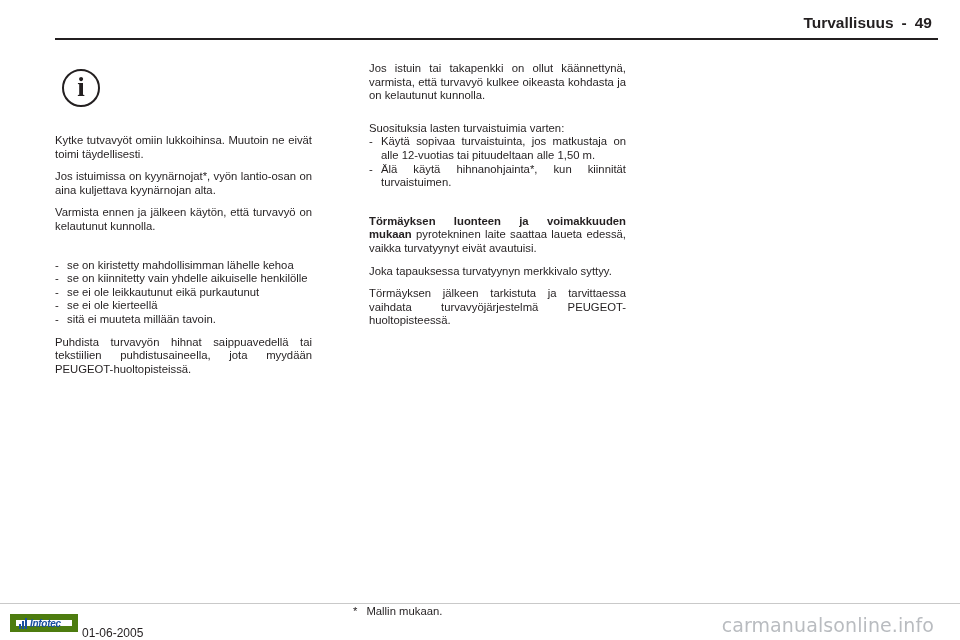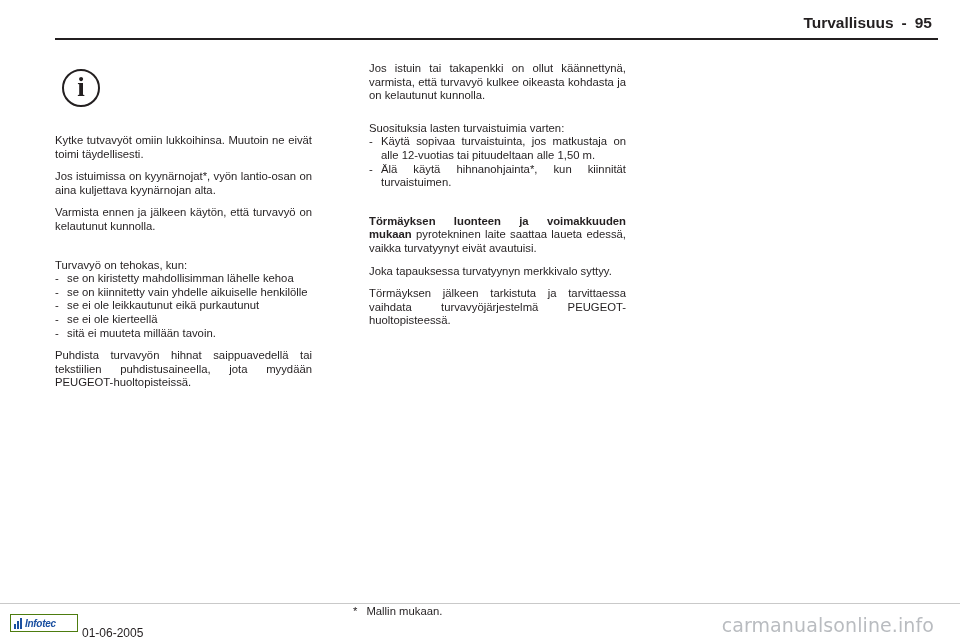--- a/index.html
+++ b/index.html
@@ -134,21 +134,21 @@
     height: 1px;
     background: #c9c9c9;
   }
   .infotec {
     position: absolute;
     left: 10px;
     bottom: 8px;
     width: 68px;
     height: 18px;
     background: #ffffff;
-    border: 1px solid #4d7c0f;
+    border: 6px solid #4d7c0f;
     display: flex;
     align-items: center;
     gap: 3px;
     padding-left: 3px;
     box-sizing: border-box;
     margin-top: 40px;
   }
   .infotec .bars {
     display: flex;
     gap: 1px;
@@ -186,41 +186,40 @@
     letter-spacing: 0.1px;
     font-family: "DejaVu Sans", sans-serif;
   }
 </style>
 </head>
 <body>
 
 <div class="page-header">
   <span>Turvallisuus</span>
   <span class="sep">-</span>
-  <span>95</span>
+  <span>49</span>
 </div>
 <div class="header-rule"></div>
 
 <div class="content">
 
   <div class="col col-left">
 
     <div class="icon-block">
       <div class="info-icon">
         <span>i</span>
       </div>
     </div>
 
     <p class="para">Kytke tutvavyöt omiin lukkoihinsa. Muutoin ne eivät toimi täydellisesti.</p>
     <p class="para">Jos istuimissa on kyynärnojat*, vyön lantio-osan on aina kuljettava kyynärnojan alta.</p>
     <p class="para">Varmista ennen ja jälkeen käytön, että turvavyö on kelautunut kunnolla.</p>
 
     <div class="spacer-lg"></div>
 
-    <p class="para tight">Turvavyö on tehokas, kun:</p>
     <ul class="dashlist">
       <li><span class="dash">-</span><span>se on kiristetty mahdollisimman lähelle kehoa</span></li>
       <li><span class="dash">-</span><span>se on kiinnitetty vain yhdelle aikuiselle henkilölle</span></li>
       <li><span class="dash">-</span><span>se ei ole leikkautunut eikä purkautunut</span></li>
       <li><span class="dash">-</span><span>se ei ole kierteellä</span></li>
       <li><span class="dash">-</span><span>sitä ei muuteta millään tavoin.</span></li>
     </ul>
 
     <p class="para">Puhdista turvavyön hihnat saippuavedellä tai tekstiilien puhdistusaineella, jota myydään PEUGEOT-huoltopisteissä.</p>
   </div>

